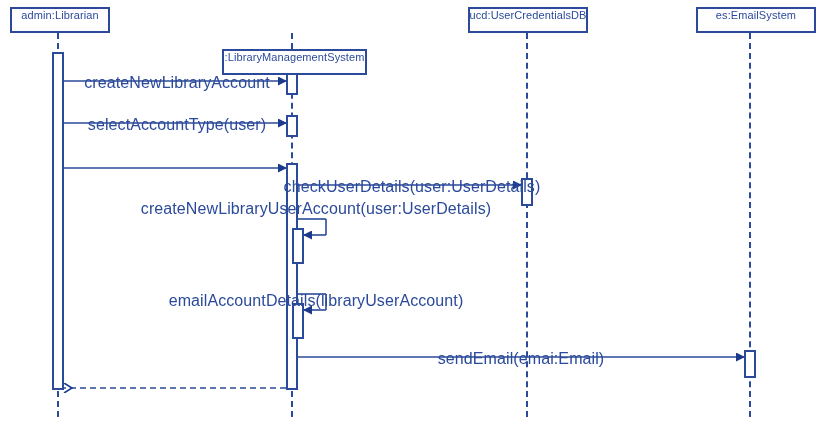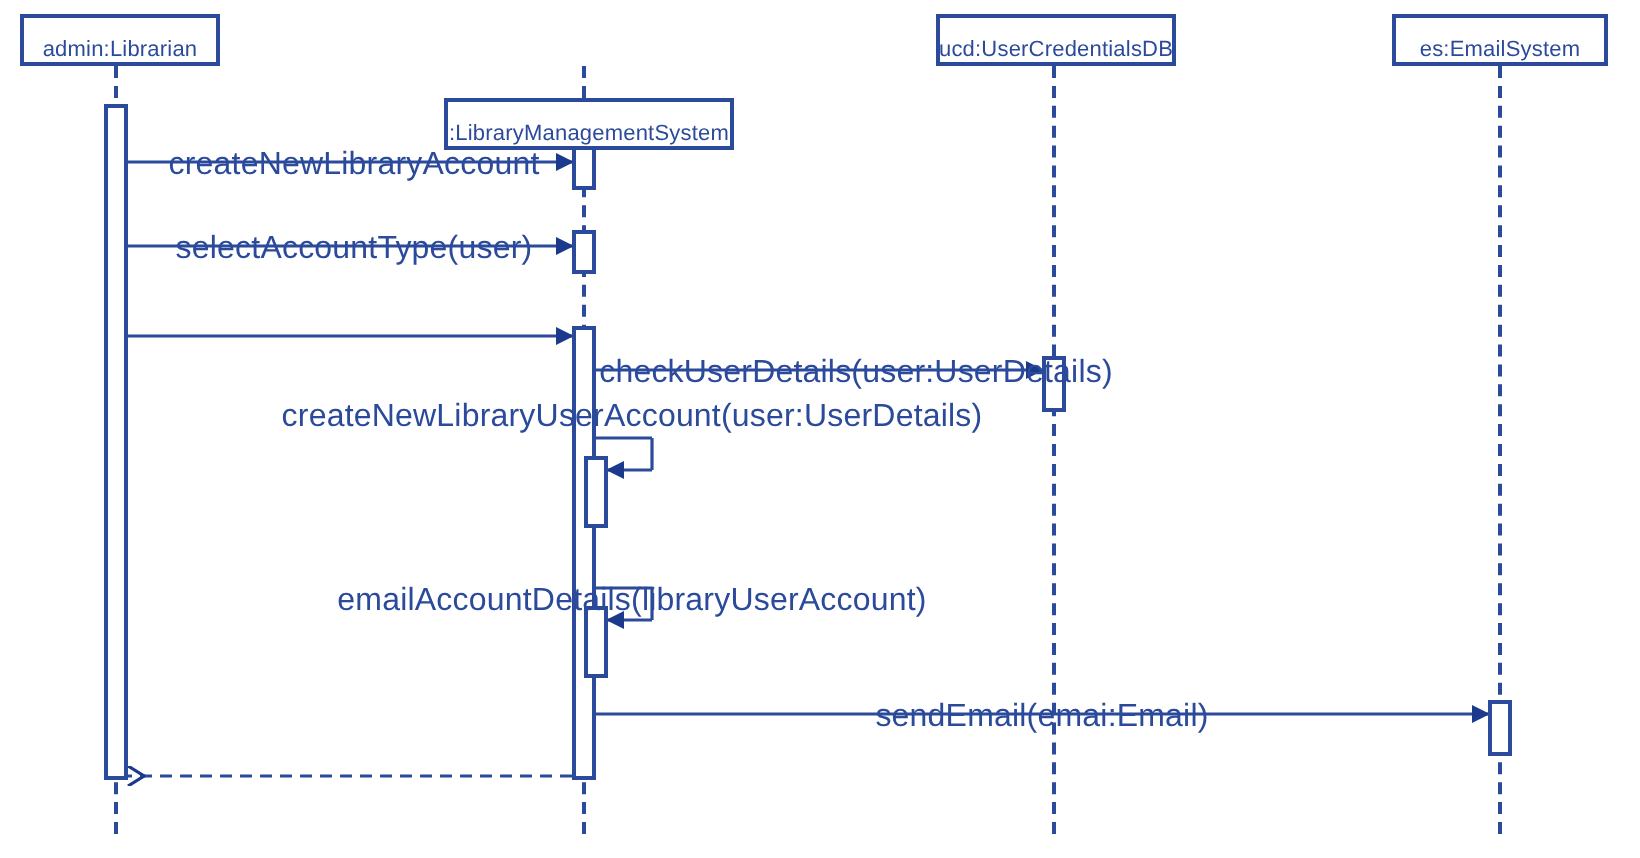--- a/index.html
+++ b/index.html
@@ -20,21 +20,21 @@
     top: 0;
     width: 820px;
     height: 429px;
   }
   .lifeline-box {
     position: absolute;
     box-sizing: border-box;
     border: 2px solid #2b4a9b;
     background: #ffffff;
     display: flex;
-    align-items: flex-end;
+    align-items: flex-start;
     justify-content: center;
     color: #2b4a9b;
     font-size: 11px;
     white-space: nowrap;
     letter-spacing: 0.1px;
   }
   .lifeline-dash {
     position: absolute;
     width: 0;
     border-left: 2px dashed #2b4a9b;
@@ -95,30 +95,30 @@
     </div>
     <div class="lifeline-dash" style="left: 291px; top: 33px; height: 384px;"></div>
     <div class="lifeline-box" style="left: 222px; top: 7px; width: 145px; height: 26px; margin-top: 42px;">
       <span>:LibraryManagementSystem</span>
     </div>
     <div class="lifeline-dash" style="left: 526px; top: 33px; height: 384px;"></div>
     <div class="lifeline-box" style="left: 468px; top: 7px; width: 120px; height: 26px;">
       <span>ucd:UserCredentialsDB</span>
     </div>
     <div class="lifeline-dash" style="left: 749px; top: 33px; height: 384px;"></div>
-    <div class="lifeline-box" style="left: 696px; top: 7px; width: 108px; height: 26px;">
+    <div class="lifeline-box" style="left: 696px; top: 7px; width: 120px; height: 26px;">
       <span>es:EmailSystem</span>
     </div>
     <div class="activation" style="left: 52px; top: 52px; width: 12px; height: 338px;"></div>
     <div class="activation" style="left: 286px; top: 73px; width: 12px; height: 22px;"></div>
     <div class="activation" style="left: 286px; top: 115px; width: 12px; height: 22px;"></div>
     <div class="activation" style="left: 286px; top: 163px; width: 12px; height: 227px;"></div>
     <div class="activation" style="left: 292px; top: 228px; width: 12px; height: 36px;"></div>
     <div class="activation" style="left: 292px; top: 303px; width: 12px; height: 36px;"></div>
     <div class="activation" style="left: 521px; top: 178px; width: 12px; height: 28px;"></div>
     <div class="activation" style="left: 744px; top: 350px; width: 12px; height: 28px;"></div>
     <div class="msg-label" style="left: 177px; top: 74px; transform: translateX(-50%);">createNewLibraryAccount</div>
     <div class="msg-label" style="left: 177px; top: 116px; transform: translateX(-50%);">selectAccountType(user)</div>
-    <div class="msg-label" style="left: 412px; top: 178px; transform: translateX(-50%); margin-left: 16px;">checkUserDetails(user:UserDetails)</div>
+    <div class="msg-label" style="left: 412px; top: 178px; transform: translateX(-50%);">checkUserDetails(user:UserDetails)</div>
     <div class="msg-label" style="left: 316px; top: 200px; transform: translateX(-50%);">createNewLibraryUserAccount(user:UserDetails)</div>
     <div class="msg-label" style="left: 316px; top: 292px; transform: translateX(-50%);">emailAccountDetails(libraryUserAccount)</div>
     <div class="msg-label" style="left: 521px; top: 350px; transform: translateX(-50%);">sendEmail(emai:Email)</div>
   </div>
 
 </body></html>

